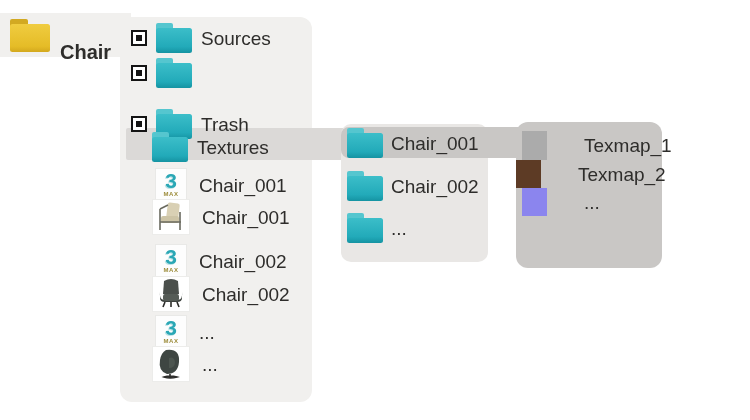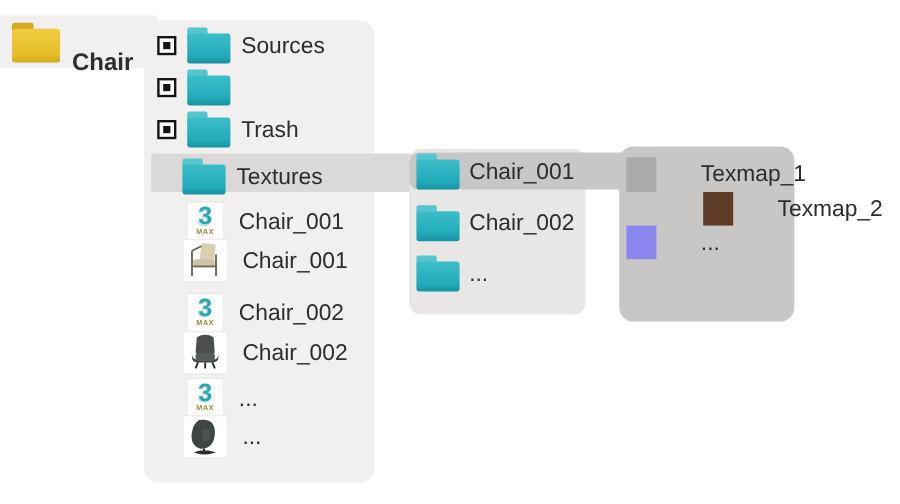--- a/index.html
+++ b/index.html
@@ -85,21 +85,21 @@
   </div>
   <div class="row gap9 z5" style="left:131px;top:57px;height:32px;">
     <span class="checkbox">
         <span class="inner"></span>
       </span>
     <span class="folder teal f36">
         <span class="tab"></span>
         <span class="fbody"></span>
       </span>
   </div>
-  <div class="row gap9 z5" style="left:131px;top:92px;height:32px;justify-content:space-between;">
+  <div class="row gap9 z5" style="left:131px;top:108px;height:32px;justify-content:space-between;">
     <span class="checkbox">
         <span class="inner"></span>
       </span>
     <span class="folder teal f36">
         <span class="tab"></span>
         <span class="fbody"></span>
       </span>
     <span class="label">Trash</span>
   </div>
 
@@ -183,21 +183,21 @@
         <span class="tab"></span>
         <span class="fbody"></span>
       </span>
     <span class="label">...</span>
   </div>
 
   <div class="texrow" style="left:522px;top:131px;height:29px;">
     <span class="swatch" style="background-color: rgb(171, 171, 171);"></span>
     <span class="label" style="margin-left:9px;">Texmap_1</span>
   </div>
-  <div class="texrow" style="left:550px;top:160px;height:28px;padding-left:36px;">
+  <div class="texrow" style="left:516px;top:160px;height:28px;">
     <span class="swatch" style="background-color: rgb(93, 59, 37);"></span>
     <span class="label" style="margin-left:9px;">Texmap_2</span>
   </div>
   <div class="texrow" style="left:522px;top:188px;height:28px;">
     <span class="swatch" style="background-color: rgb(139, 133, 238);"></span>
     <span class="label" style="margin-left:9px;">...</span>
   </div>
 
 </div>
 

